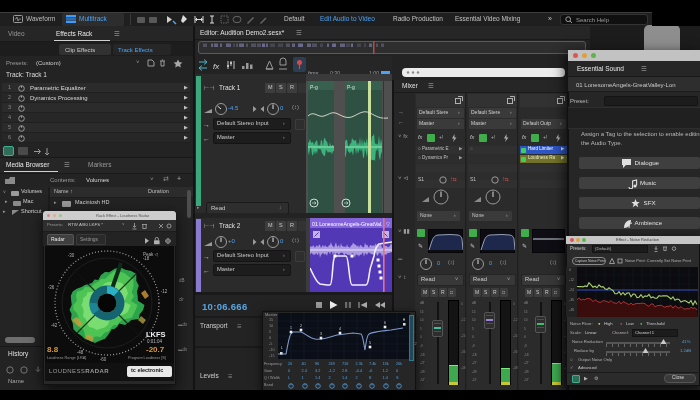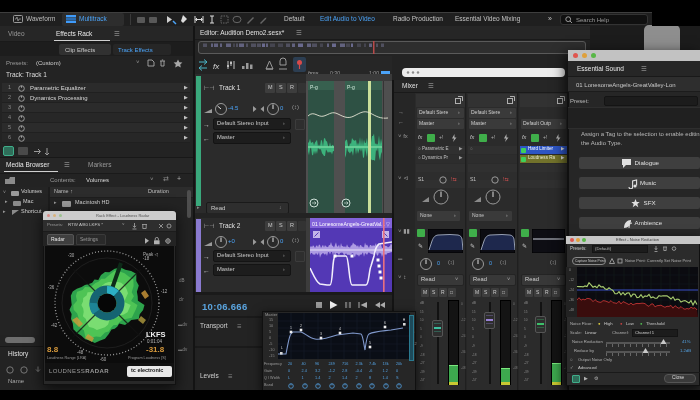--- a/index.html
+++ b/index.html
@@ -692,21 +692,21 @@
       <text x="26" y="11" font-size="4.5" fill="#b0b0b0" text-anchor="middle" font-family="Liberation Sans">-30</text>
       <text x="6" y="43" font-size="4.5" fill="#b0b0b0" text-anchor="middle" font-family="Liberation Sans">-36</text>
       <text x="9" y="81" font-size="4.5" fill="#b0b0b0" text-anchor="middle" font-family="Liberation Sans">-42</text>
       <text x="35" y="108" font-size="4.5" fill="#b0b0b0" text-anchor="middle" font-family="Liberation Sans">-48</text>
       <text x="58" y="115" font-size="4.5" fill="#b0b0b0" text-anchor="middle" font-family="Liberation Sans">-60</text>
       <text x="113" y="10" font-size="4.5" fill="#b0b0b0" text-anchor="end" font-family="Liberation Sans">Peak ◁</text>
     </svg>
 <div class="t" style="left:146px;top:331px;font-size:7.5px;color:#f0f0f0;font-weight:bold">LKFS</div>
 <div class="t" style="left:147px;top:340px;font-size:4.5px;color:#b8b8b8;">0:01:04</div>
 <div class="t" style="left:47px;top:346px;font-size:8px;color:#d89a3c;font-weight:bold">8.8</div>
-<div class="t" style="left:146px;top:346px;font-size:8px;color:#d89a3c;font-weight:bold">-31.8</div>
+<div class="t" style="left:146px;top:346px;font-size:8px;color:#d89a3c;font-weight:bold">-20.7</div>
 <div class="t" style="left:47px;top:357px;font-size:3.8px;color:#9a9a9a;">Loudness Range [LRA]</div>
 <div class="t" style="left:128px;top:357px;font-size:3.8px;color:#9a9a9a;">Program Loudness [S]</div>
 <div class="a" style="left:45px;top:363px;width:129px;height:18px;background:#111;"></div>
 <div class="t" style="left:49px;top:368px;font-size:6px;color:#9a9a9a;letter-spacing:0.4px">LOUDNESS<b>RADAR</b></div>
 <div class="a" style="left:127px;top:366px;width:45px;height:11px;background:#e8e8e8;border-radius:2px"></div>
 <div class="t" style="left:131px;top:368px;font-size:5.5px;color:#111;font-weight:bold">tc electronic</div>
 <div class="a" style="left:262px;top:311px;width:154px;height:80px;background:#262626;box-shadow:0 3px 10px rgba(0,0,0,0.7);border:1px solid #101010"></div>
 <div class="t" style="left:265px;top:313px;font-size:4px;color:#9a9a9a;">Master Gain</div>
 <div class="t" style="left:269px;top:319px;font-size:3.8px;color:#8a8a8a;">15</div>
 <div class="t" style="left:269px;top:325px;font-size:3.8px;color:#8a8a8a;">10</div>

